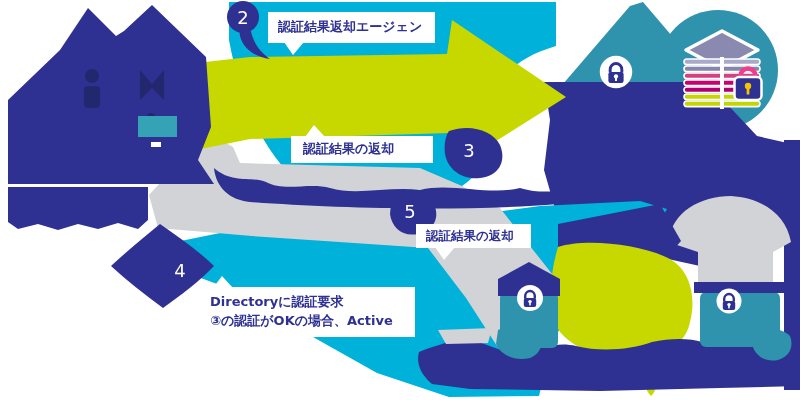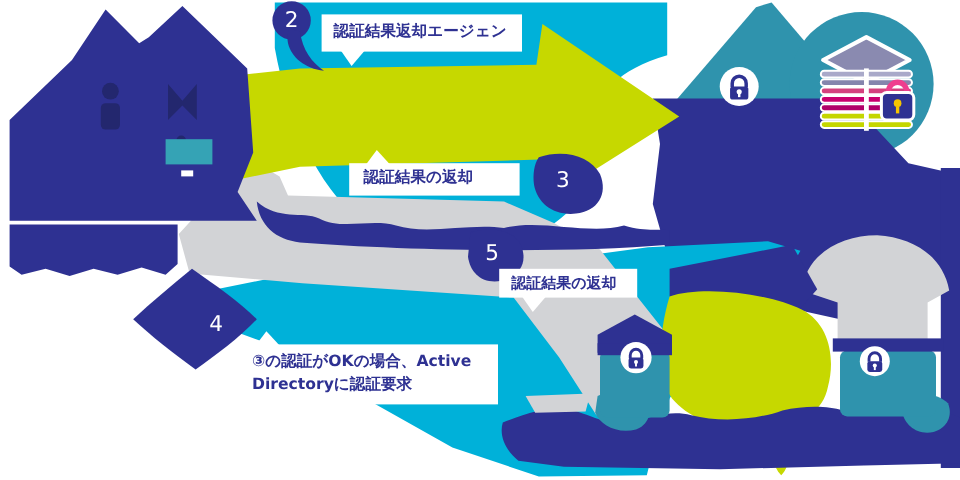--- a/index.html
+++ b/index.html
@@ -136,22 +136,22 @@
   <div>認証結果の返却</div>
   <div class="tail tail-up"></div>
 </div>
 
 <div class="callout" id="callout3">
   <div>認証結果の返却</div>
   <div class="tail tail-down"></div>
 </div>
 
 <div class="callout" id="callout4">
+  <div>Directoryに認証要求</div>
   <div>③の認証がOKの場合、Active</div>
-  <div>Directoryに認証要求</div>
   <div class="tail tail-up"></div>
 </div>
 
 <div class="step-num" style="left:243px;top:17px;">2</div>
 <div class="step-num" style="left:469px;top:150px;">3</div>
 <div class="step-num" style="left:410px;top:211px;">5</div>
 <div class="step-num" style="left:180px;top:270px;">4</div>
 
 </div>
 

